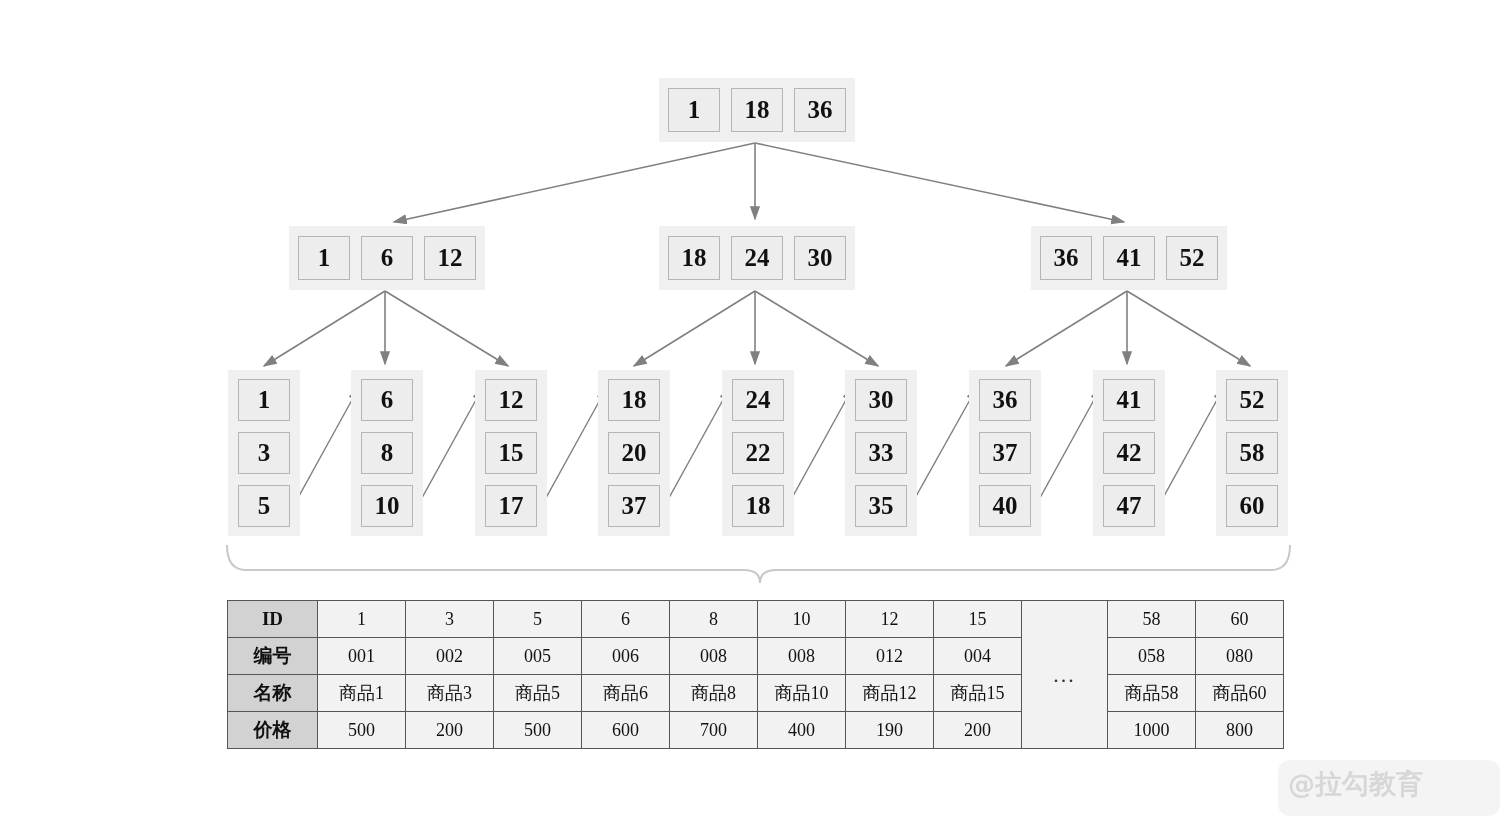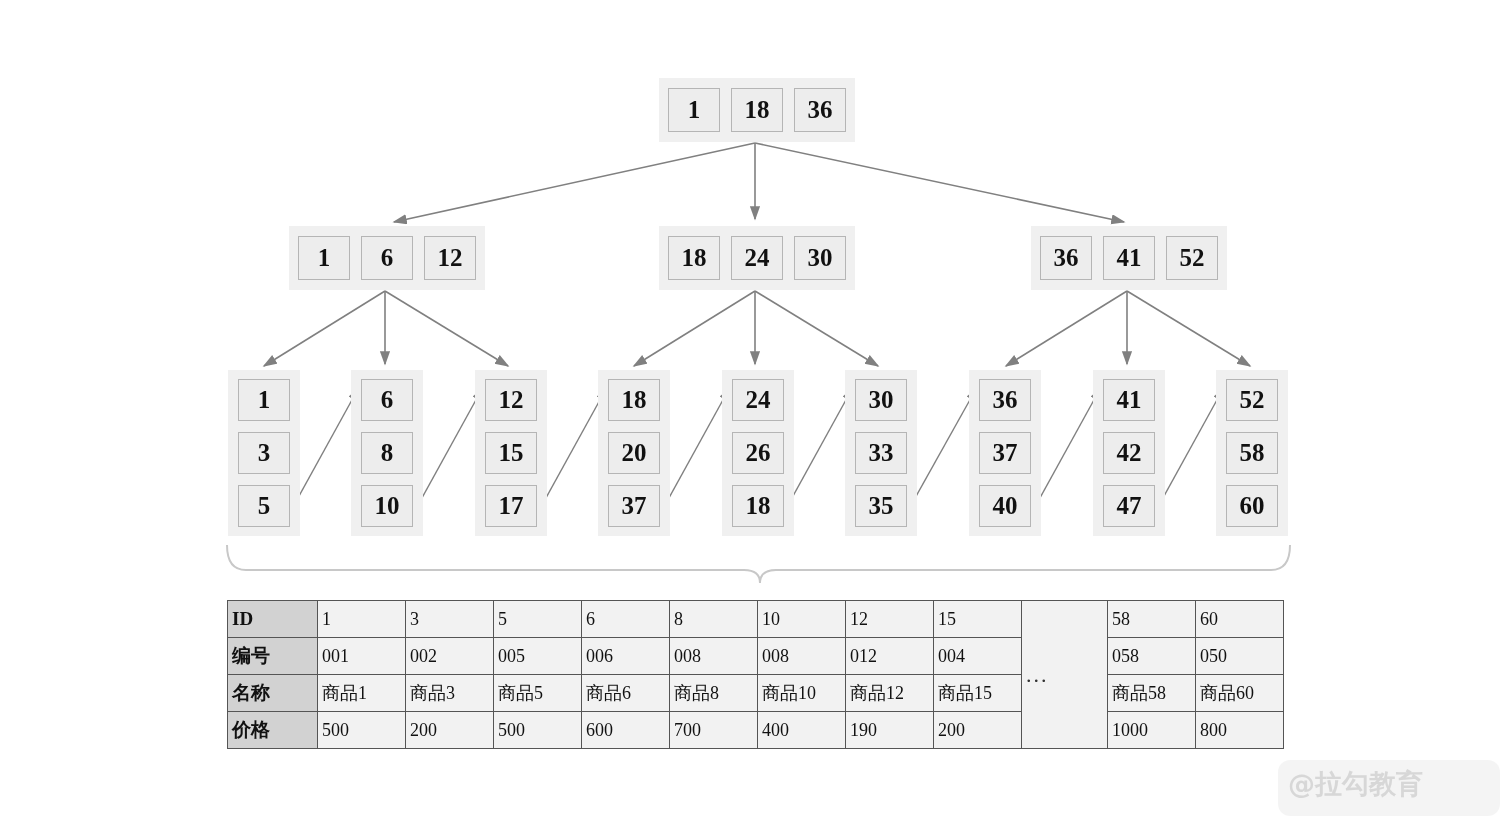--- a/index.html
+++ b/index.html
@@ -44,21 +44,21 @@
   
   .rec-table {
     position: absolute;
     left: 227px; top: 600px;
     border-collapse: collapse;
     background: #f2f2f2;
   }
   .rec-table td {
     border: 1px solid #555;
     height: 37px;
-    text-align: left;
+    text-align: center;
     vertical-align: middle;
     font-size: 18px;
     color: #111;
     background: #f2f2f2;
     font-family: "Liberation Serif", "DejaVu Serif", serif;
     padding: 0 4px;
   }
   .rec-table td.rowlabel {
     background: #d2d2d2;
     font-weight: bold;
@@ -192,21 +192,21 @@
   </div>
 
   <div class="node vert" style="left:598px; top:370px;">
     <div class="cell">18</div>
     <div class="cell">20</div>
     <div class="cell">37</div>
   </div>
 
   <div class="node vert" style="left:722px; top:370px;">
     <div class="cell">24</div>
-    <div class="cell">26</div>
+    <div class="cell">22</div>
     <div class="cell">18</div>
   </div>
 
   <div class="node vert" style="left:845px; top:370px;">
     <div class="cell">30</div>
     <div class="cell">33</div>
     <div class="cell">35</div>
   </div>
 
   <div class="node vert" style="left:969px; top:370px;">
@@ -247,21 +247,21 @@
       <td class="rowlabel">编号</td>
       <td class="datacell">001</td>
       <td class="datacell">002</td>
       <td class="datacell">005</td>
       <td class="datacell">006</td>
       <td class="datacell">008</td>
       <td class="datacell">008</td>
       <td class="datacell">012</td>
       <td class="datacell">004</td>
       <td class="datacell">058</td>
-      <td class="datacell">050</td>
+      <td class="datacell">080</td>
     </tr>
     <tr>
       <td class="rowlabel">名称</td>
       <td class="datacell">商品1</td>
       <td class="datacell">商品3</td>
       <td class="datacell">商品5</td>
       <td class="datacell">商品6</td>
       <td class="datacell">商品8</td>
       <td class="datacell">商品10</td>
       <td class="datacell">商品12</td>

